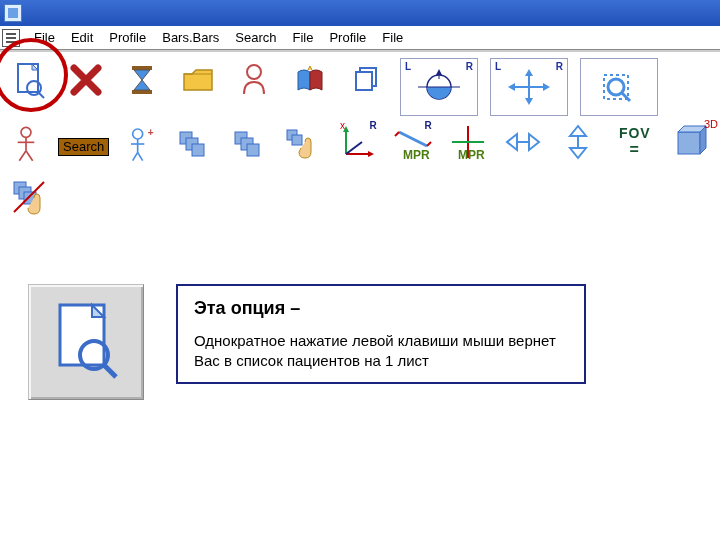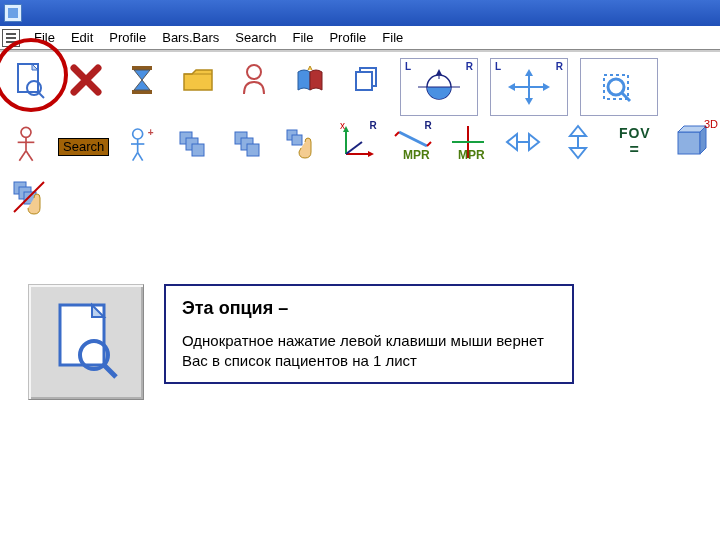--- a/index.html
+++ b/index.html
@@ -114,21 +114,21 @@
     background: #a16207;
     padding: 0 4px;
     font-size: 13px;
     height: 18px; line-height: 16px;
     margin-top:18px;
   }
   
   .callout-region {
     display: flex;
     align-items: flex-start;
-    gap: 20px;
+    gap: 32px;
     margin-top: 64px;
     padding-left: 28px;
   }
   .callout-icon-outer {
     width: 116px; height: 116px;
     background: #d9d9d9;
     border: 1px solid #bfbfbf;
     border-right-color:#8a8a8a;
     border-bottom-color:#8a8a8a;
     display: flex; align-items: center; justify-content: center;

